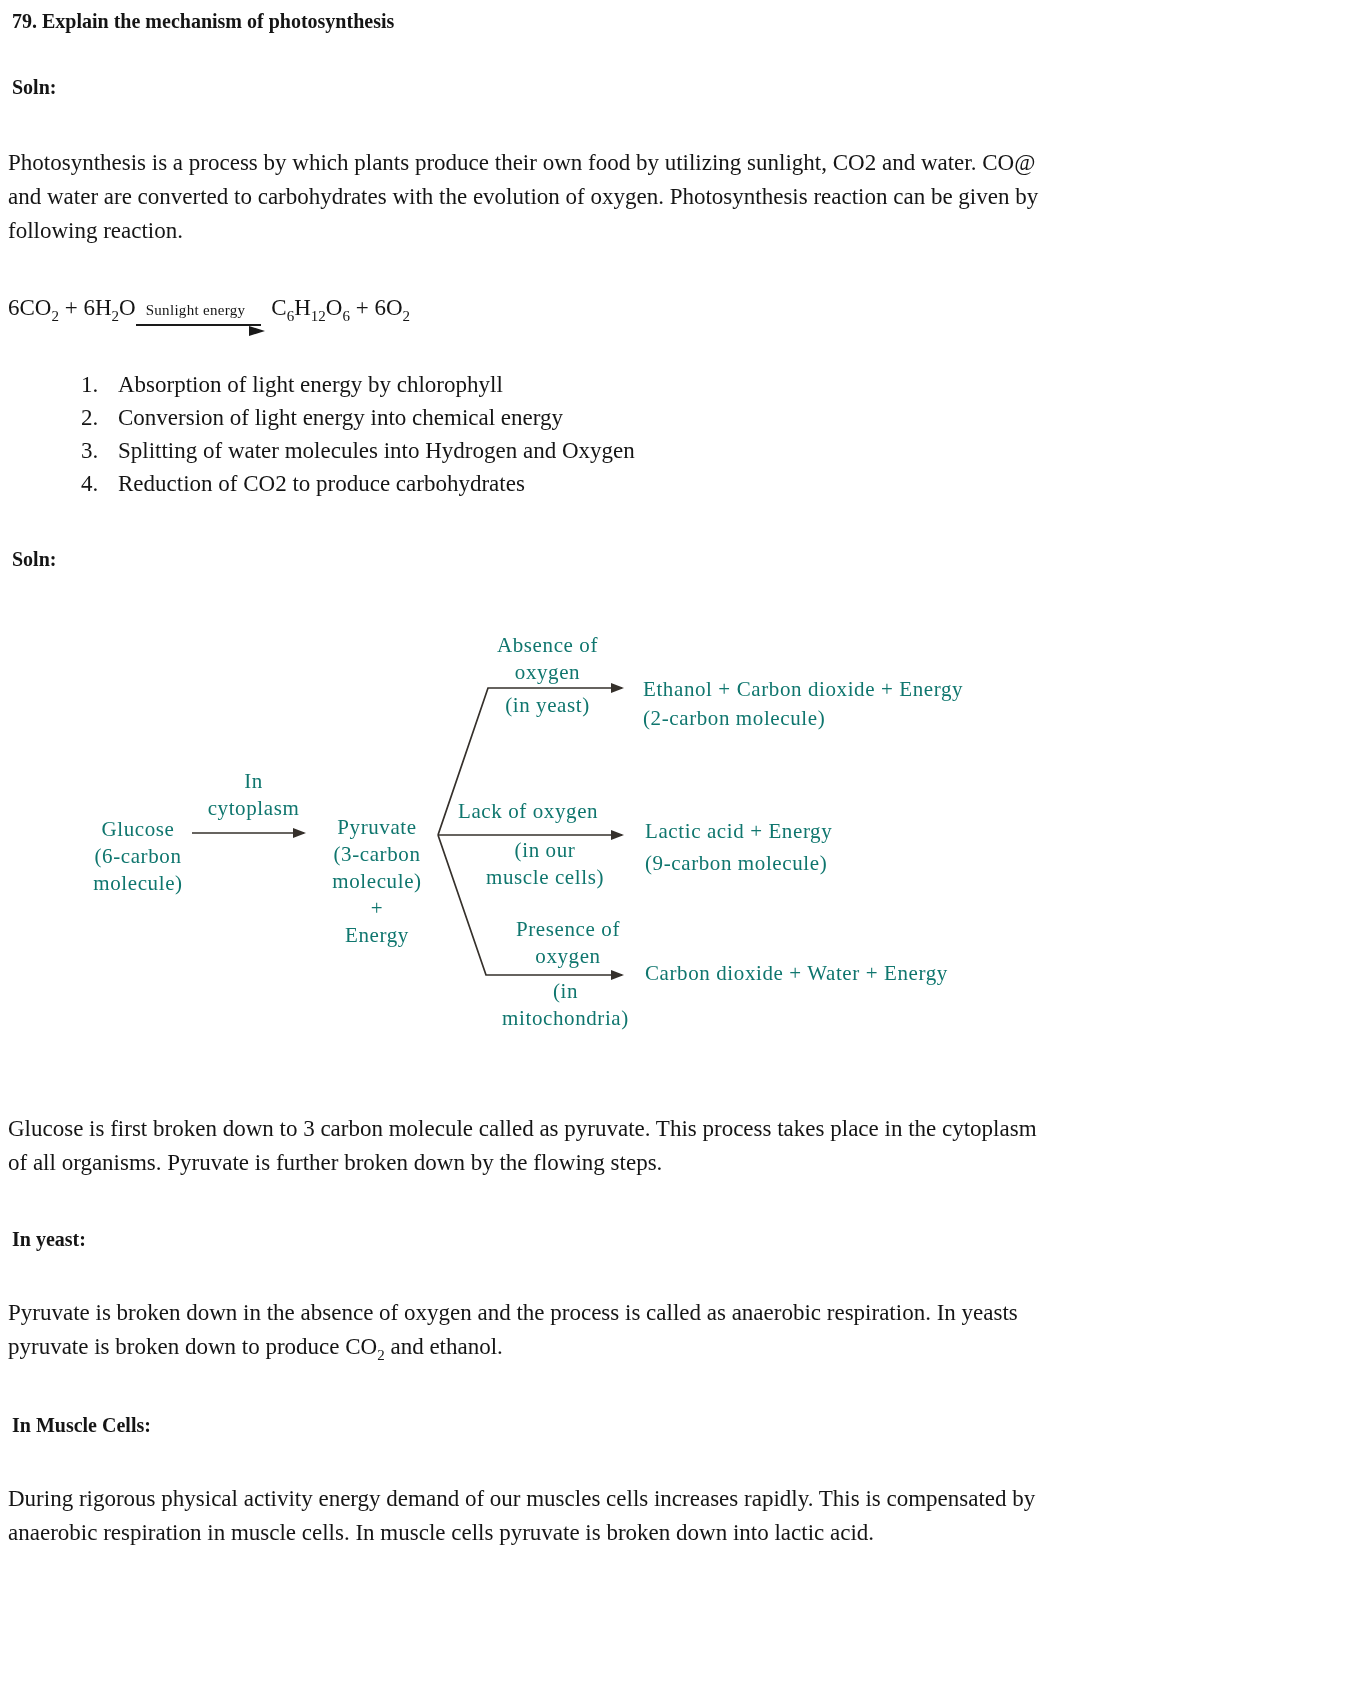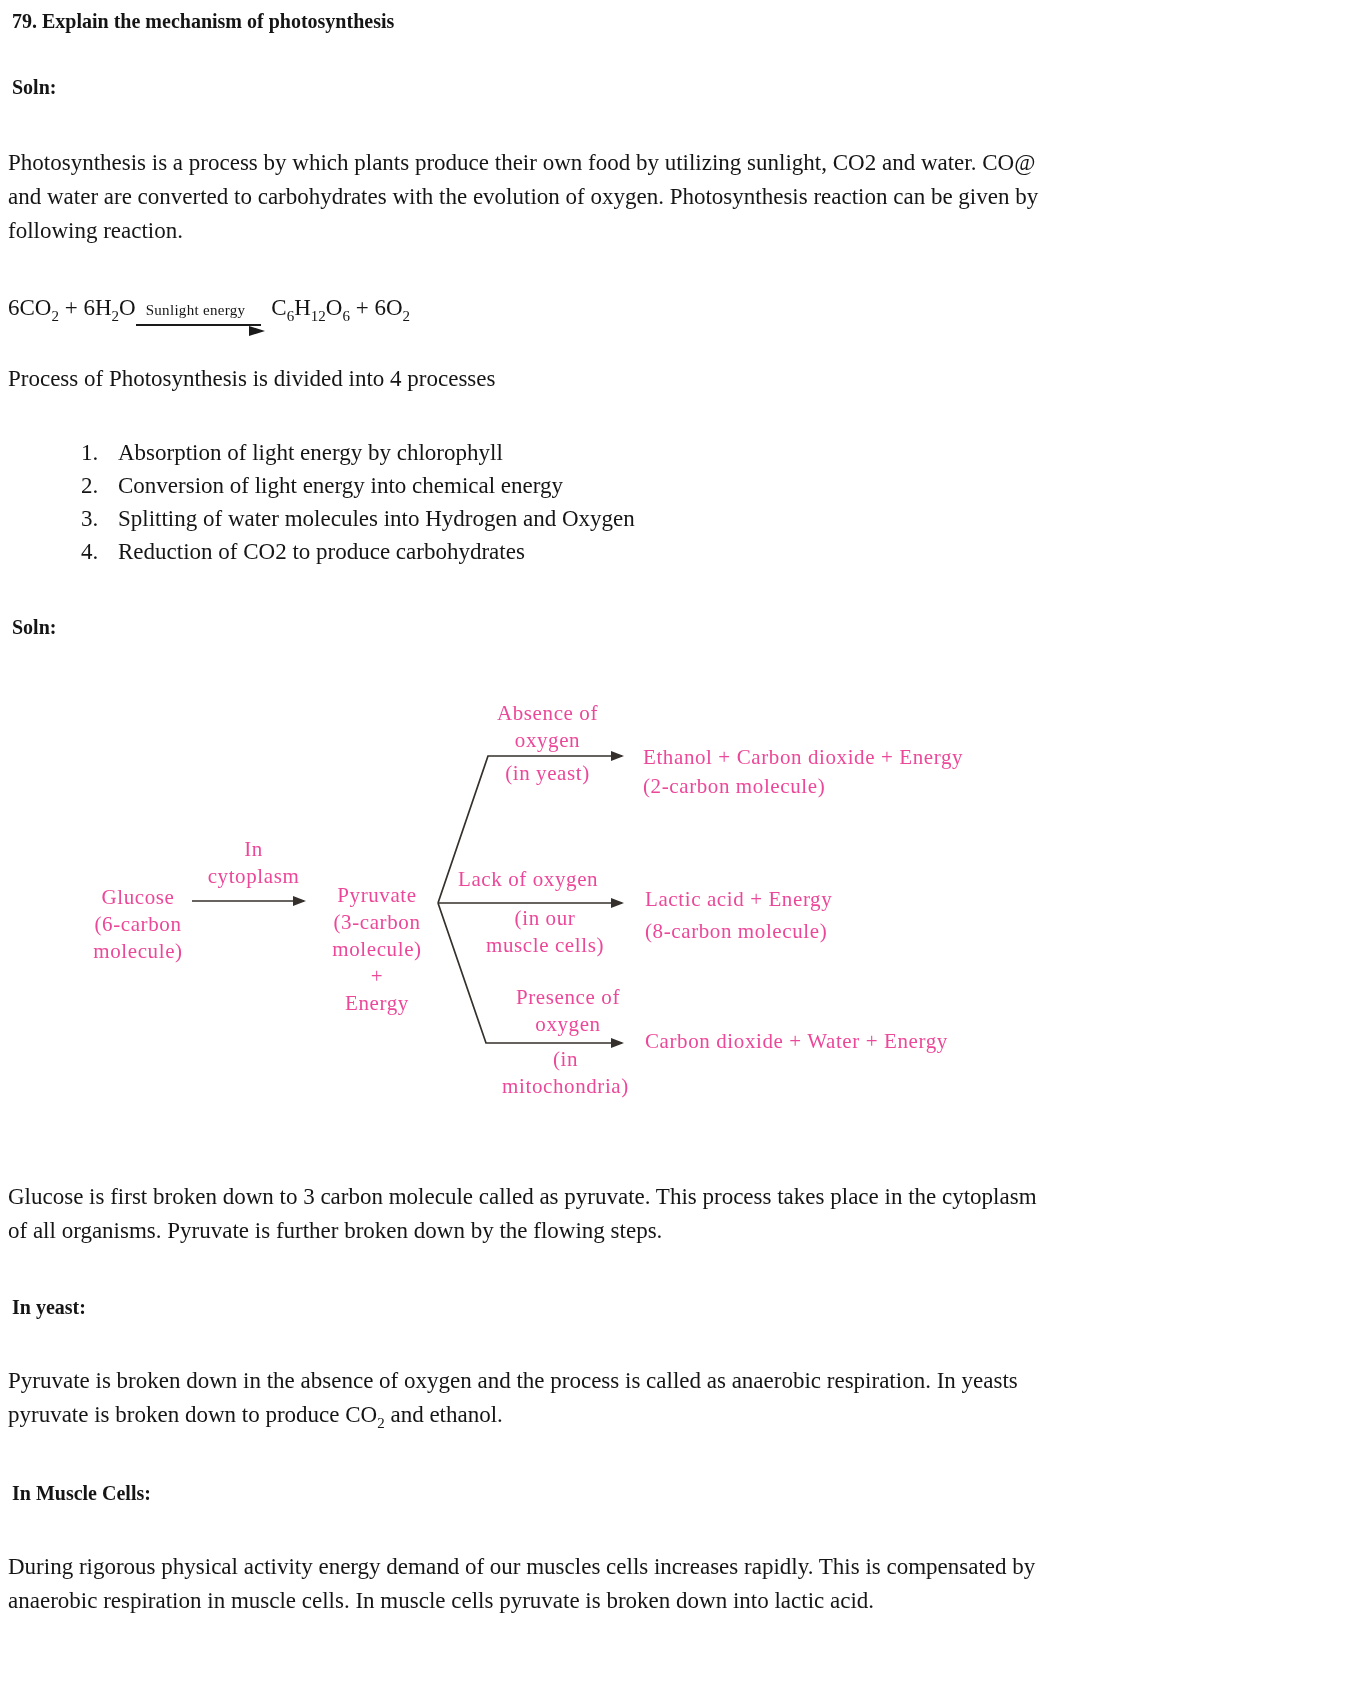--- a/index.html
+++ b/index.html
@@ -29,21 +29,21 @@
     border-left:16px solid #1a1a1a;border-top:5px solid transparent;border-bottom:5px solid transparent;
   }
 
   
   .steps{margin:40px 0 0 0;padding:0 0 0 96px;line-height:33px;}
   .steps li{padding-left:14px;}
 
   
   .diagram{
     position:relative;height:398px;margin-top:56px;
-    font-size:21px;line-height:27px;color:#ec4899;letter-spacing:.6px;
+    font-size:21px;line-height:27px;color:#0f766e;letter-spacing:.6px;
   }
   .dlabel{position:absolute;white-space:pre-line;}
   .dcenter{text-align:center;}
   .diagram svg{position:absolute;left:0;top:0;}
 </style>
 </head>
 <body>
 
 <div class="page">
 
@@ -52,21 +52,20 @@
   <div class="h soln">Soln:</div>
 
   <p class="para" style="margin-top:44px">Photosynthesis is a process by which plants produce their own food by utilizing sunlight, CO2 and water. CO@
 and water are converted to carbohydrates with the evolution of oxygen. Photosynthesis reaction can be given by
 following reaction.</p>
 
   <div class="equation">
     <span>6CO</span><sub class="eq-sub">2</sub><span> + 6H</span><sub class="eq-sub">2</sub><span>O</span><span class="rxn-arrow"><span class="rxn-label">Sunlight energy</span><span class="rxn-head"></span></span><span>C</span><sub class="eq-sub">6</sub><span>H</span><sub class="eq-sub">12</sub><span>O</span><sub class="eq-sub">6</sub><span> + 6O</span><sub class="eq-sub">2</sub>
   </div>
 
-  <p class="para" style="margin-top:34px">Process of Photosynthesis is divided into 4 processes</p>
 
   <ol class="steps">
     <li>Absorption of light energy by chlorophyll</li>
     <li>Conversion of light energy into chemical energy</li>
     <li>Splitting of water molecules into Hydrogen and Oxygen</li>
     <li>Reduction of CO2 to produce carbohydrates</li>
   </ol>
 
 
   <div class="h mt44">Soln:</div>
@@ -99,21 +98,21 @@
     <div class="dlabel dcenter" style="left:305px;top:184px;width:128px;">Pyruvate
 (3-carbon
 molecule)
 +
 Energy</div>
 
     <div class="dlabel" style="left:450px;top:168px;">Lack of oxygen</div>
     <div class="dlabel dcenter" style="left:452px;top:207px;width:170px;">(in our
 muscle cells)</div>
     <div class="dlabel" style="left:637px;top:188px;">Lactic acid + Energy</div>
-    <div class="dlabel" style="left:637px;top:220px;">(8-carbon molecule)</div>
+    <div class="dlabel" style="left:637px;top:220px;">(9-carbon molecule)</div>
 
     <div class="dlabel dcenter" style="left:480px;top:286px;width:160px;">Presence of
 oxygen</div>
     <div class="dlabel dcenter" style="left:470px;top:348px;width:175px;">(in
 mitochondria)</div>
     <div class="dlabel" style="left:637px;top:330px;">Carbon dioxide + Water + Energy</div>
   </div>
 
   <p class="para" style="margin-top:84px">Glucose is first broken down to 3 carbon molecule called as pyruvate. This process takes place in the cytoplasm
 of all organisms. Pyruvate is further broken down by the flowing steps.</p>

